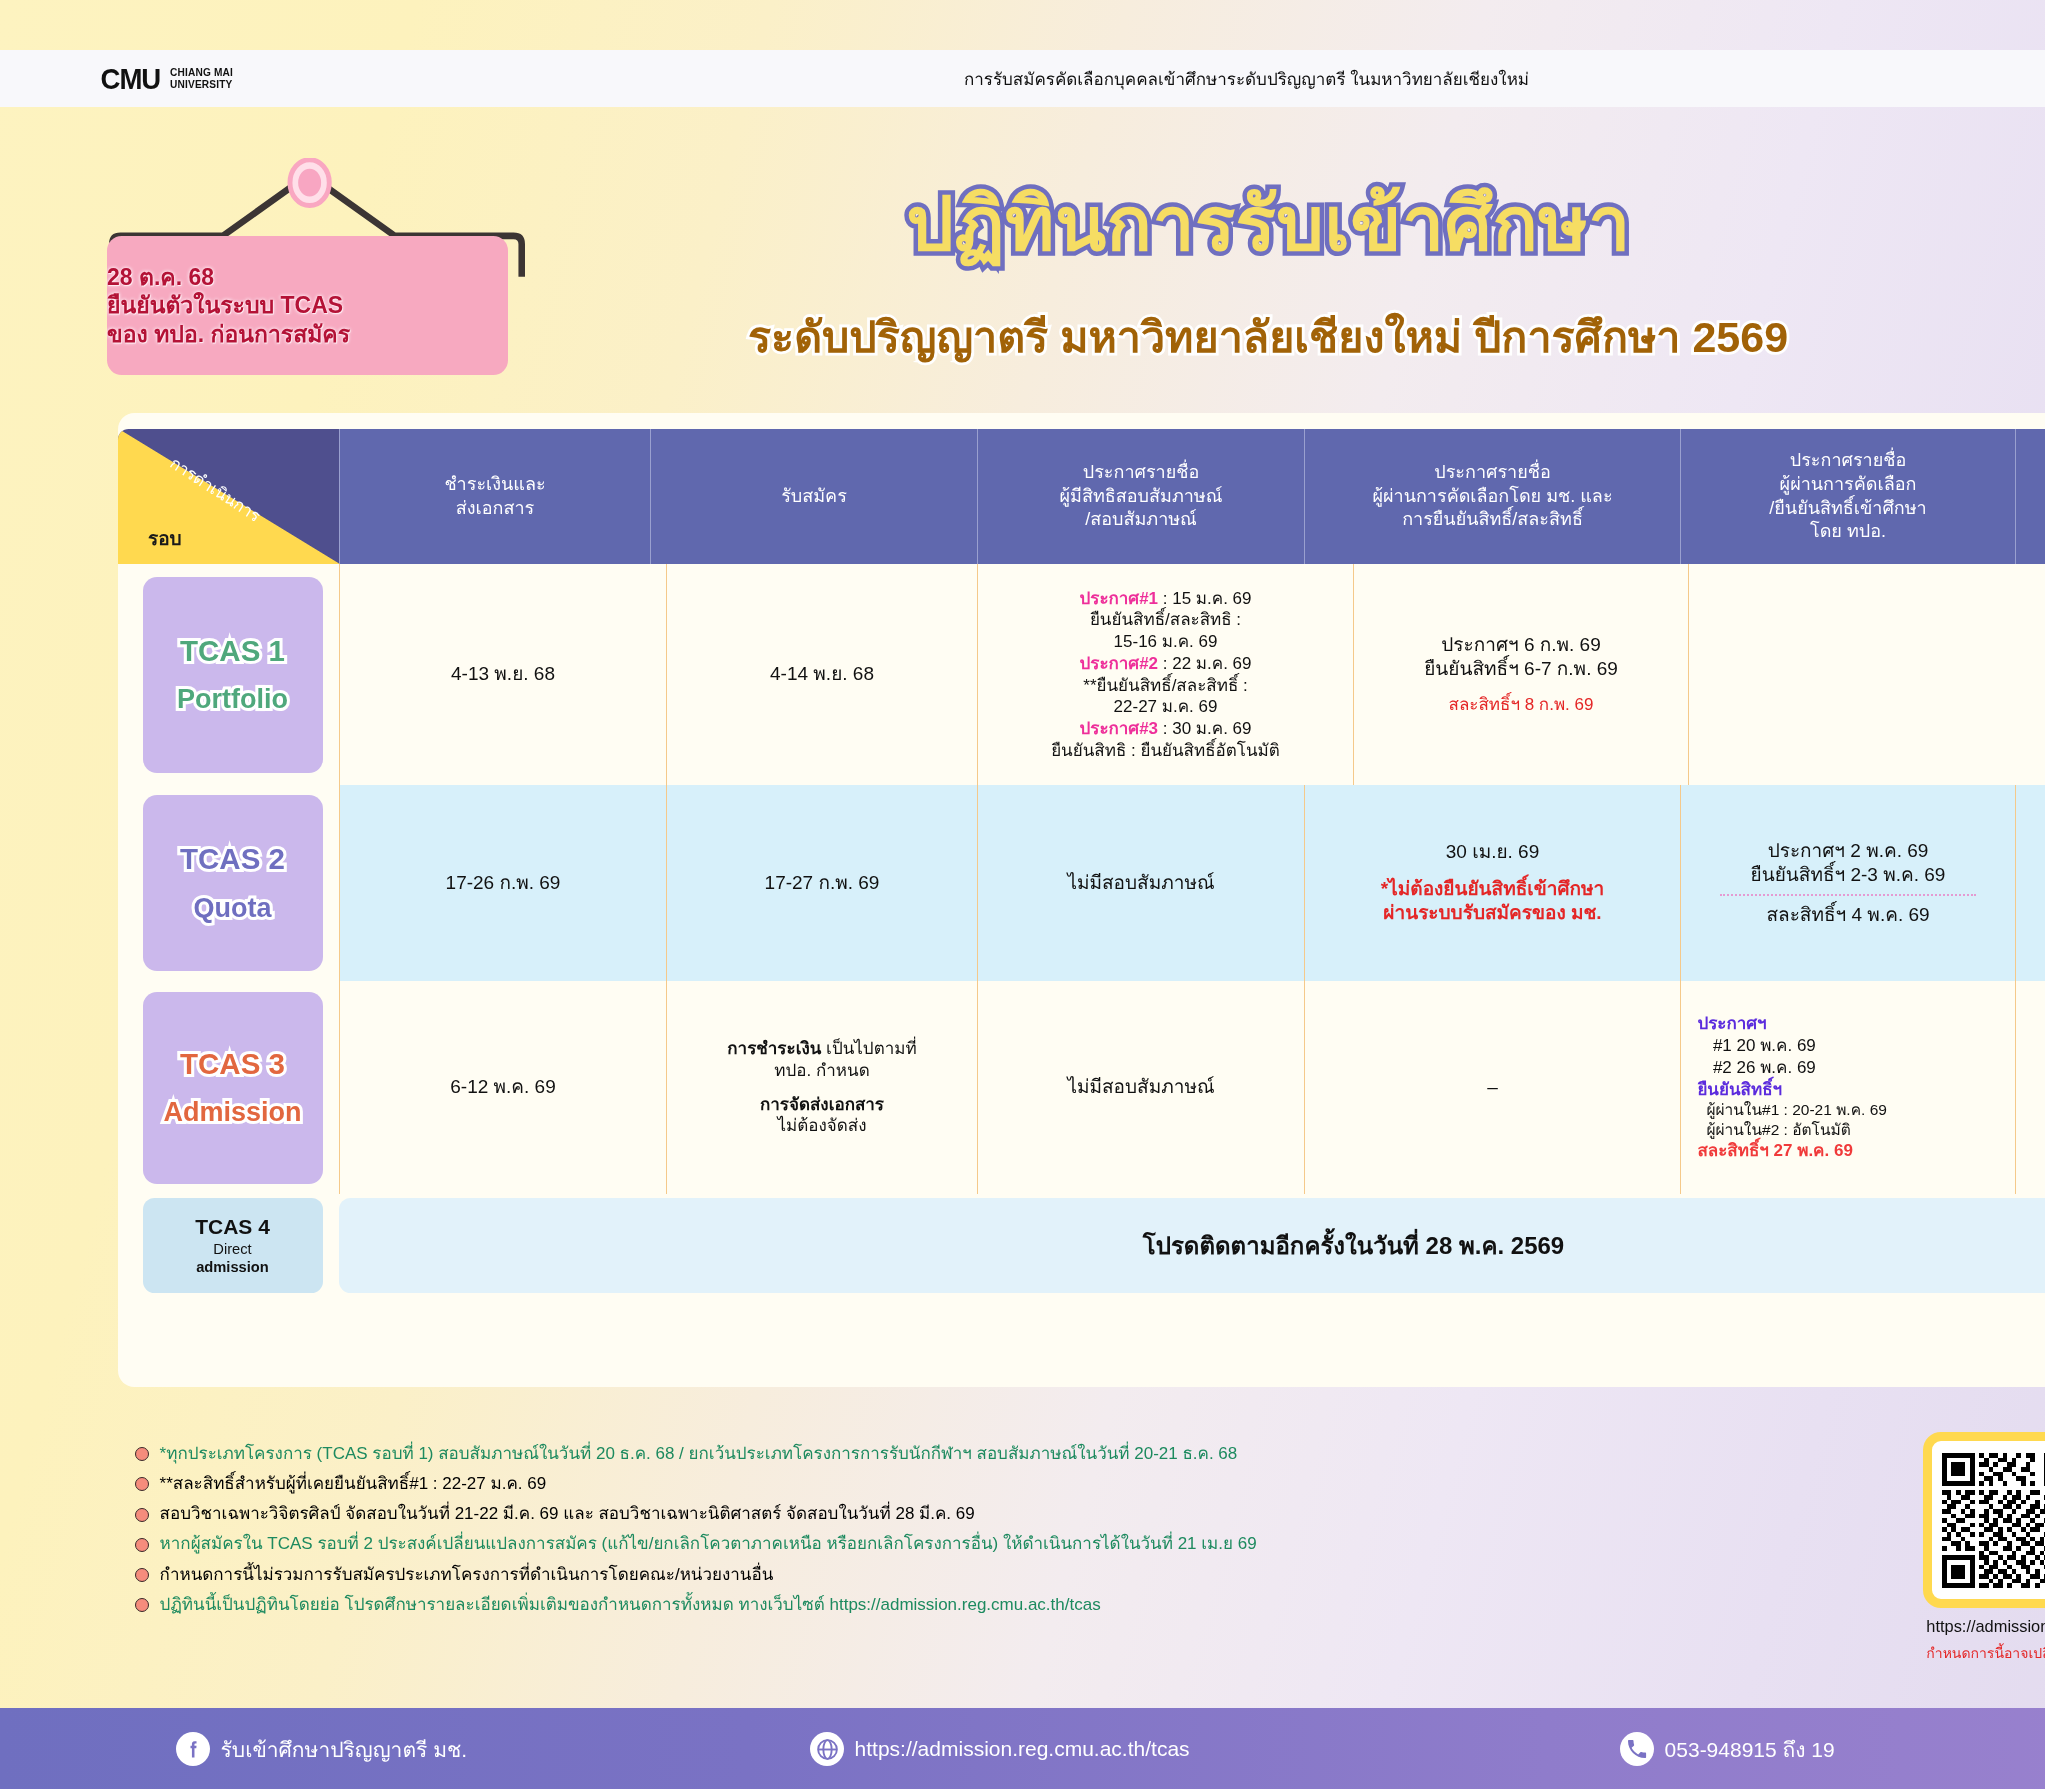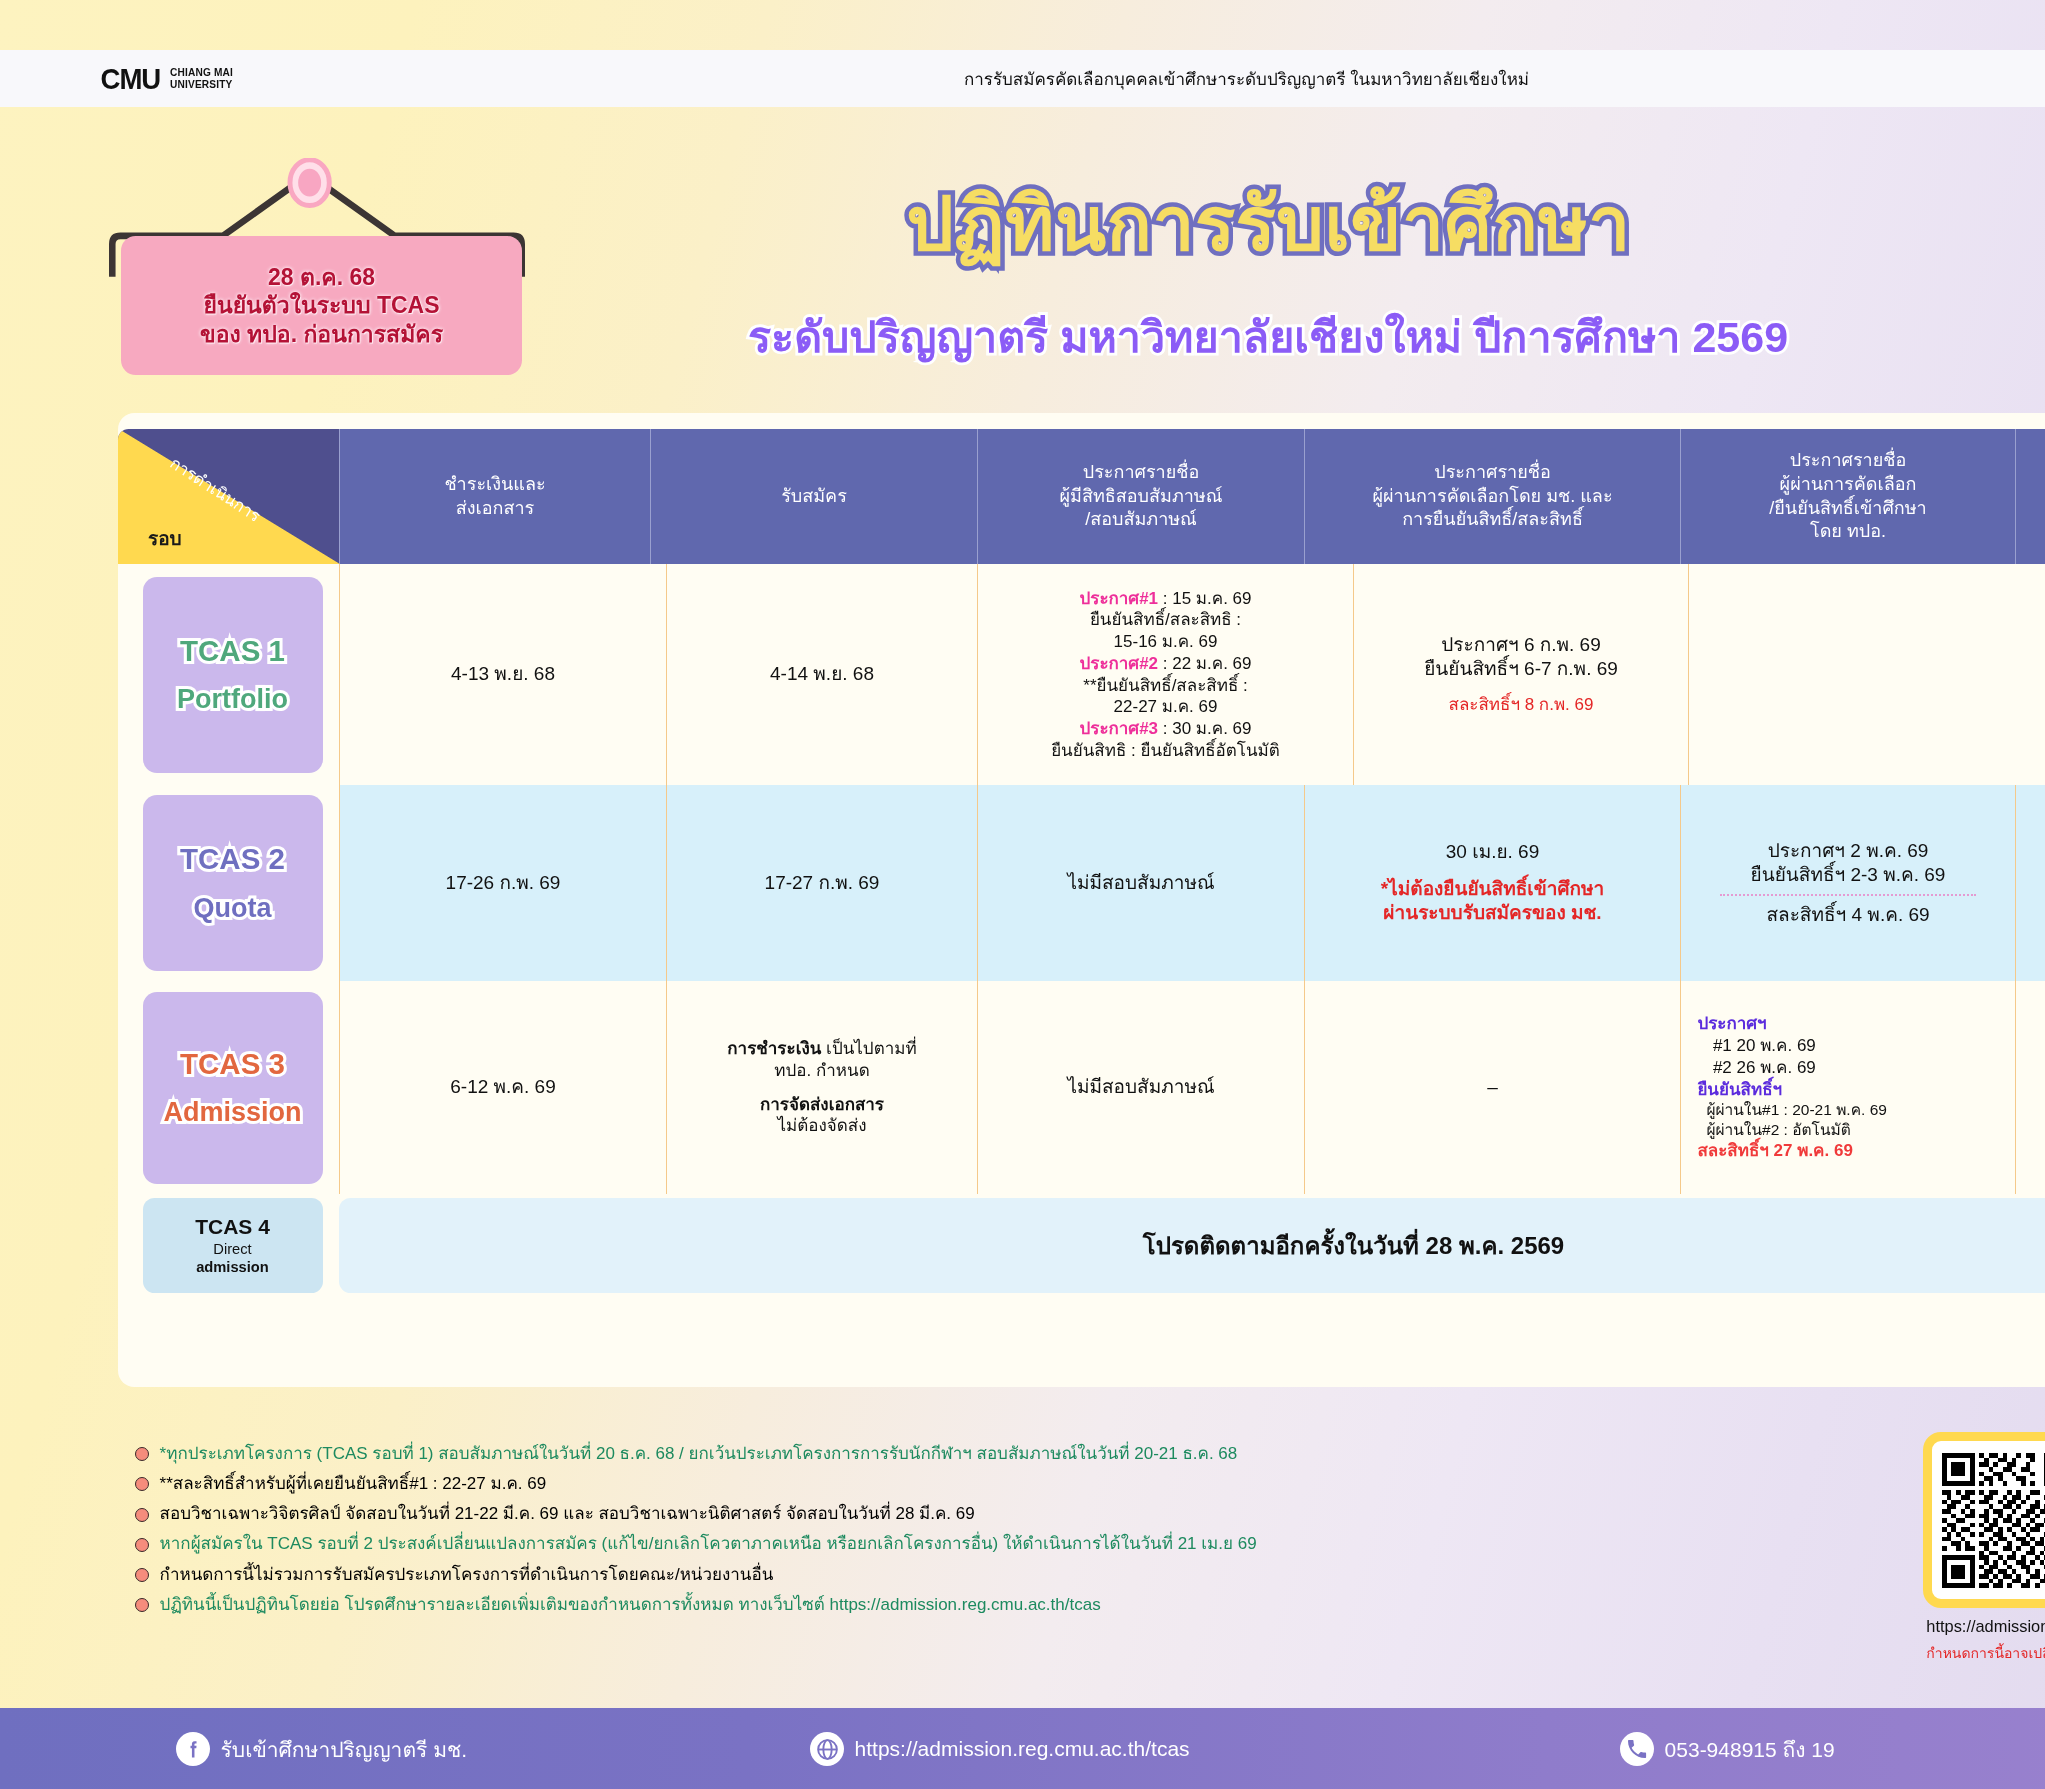--- a/index.html
+++ b/index.html
@@ -78,27 +78,26 @@
     position: absolute;
     left: 100px; top: 158px;
     width: 434px; height: 229px;
   }
   #badge-rope {
     position: absolute;
     left: 0; top: 0; width: 434px; height: 123px;
   }
   #badge-card {
     position: absolute;
-    left: 21px; top: 78px;
+    left: 7px; top: 78px;
     width: 401px; height: 139px;
     background: #f7a9c0;
     border-radius: 14.7px;
     display: flex;
     flex-direction: column;
-    align-items: center;
     justify-content: center;
     gap: 0.8px;
   }
   #badge-card div {
     color: #b41236;
     font-weight: 800;
     font-size: 23px;
     line-height: 1.22;
     text-shadow: 0 0 3.7px #ffeaf1, 0 0 3.7px #ffeaf1, 0.8px 0.8px 0 #ffeaf1;
     white-space: nowrap;
@@ -118,21 +117,21 @@
     letter-spacing: 0.4px;
     white-space: nowrap;
   }
   #title-sub {
     position: absolute;
     left: 511px; top: 303px;
     width: 1514px;
     text-align: center;
     font-size: 43px;
     font-weight: 800;
-    color: #8b5cf6;
+    color: #a16207;
     -webkit-text-stroke: 5.7px #ffffff;
     paint-order: stroke fill;
     white-space: nowrap;
   }
 
   
   #panel {
     position: absolute;
     left: 118px; top: 413px;
     width: 2250px; height: 974px;

